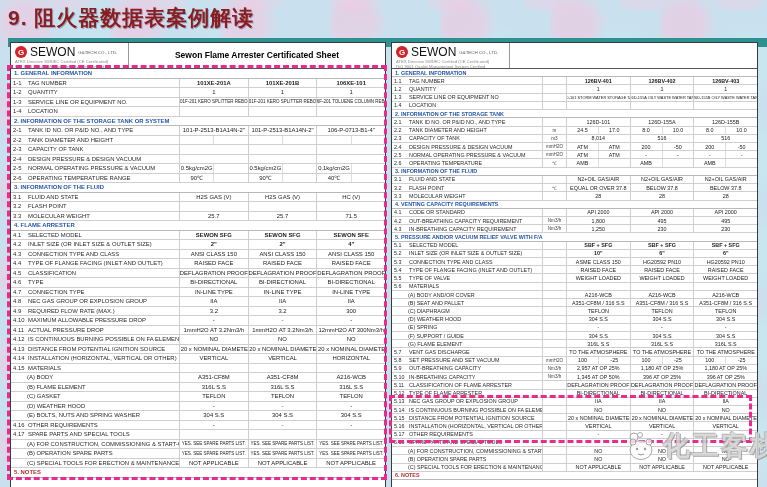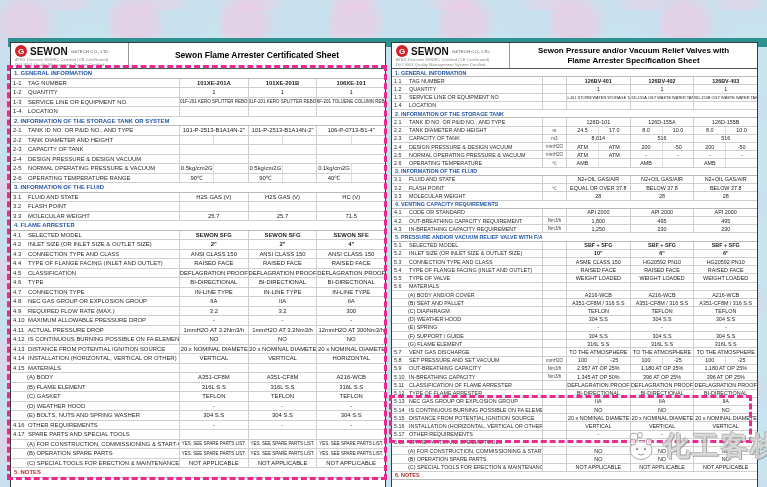--- a/index.html
+++ b/index.html
@@ -18,21 +18,21 @@
   }
   .teal-bar{position:absolute;left:8px;right:0;top:38px;height:9px;background:#2e9191;}
   .sheet{position:absolute;top:42px;background:#fff;border:1px solid #3a3a3a;box-sizing:border-box;}
   .sheet-left{left:10px;width:376px;height:446px;}
   .sheet-right{left:391px;width:367px;height:446px;}
   .sheet-header{height:26px;display:flex;align-items:stretch;border-bottom:1px solid #555;box-sizing:border-box;}
   .logo-block{width:118px;border-right:1px solid #999;padding:2px 0 0 4px;box-sizing:border-box;}
   .logo-row{display:flex;align-items:center;gap:3px;}
   .logo-mark{width:12px;height:12px;border-radius:50%;background:#d2232a;color:#fff;font-weight:bold;
     font-size:8px;display:flex;align-items:center;justify-content:center;flex:none;}
-  .company-name{font-weight:bold;font-size:10px;color:#111;}
+  .company-name{font-weight:normal;font-size:12px;color:#111;}
   .company-suffix{font-size:4.4px;color:#555;}
   .cert-line{font-size:4.2px;color:#8a8a8a;line-height:1.25;white-space:nowrap;overflow:hidden;}
   .sheet-title-block{flex:1;display:flex;flex-direction:column;justify-content:center;text-align:center;
     font-weight:bold;color:#000;line-height:1.25;}
   .sheet-left .sheet-title-block{font-size:8.5px;}
   .sheet-right .sheet-title-block{font-size:8px;}
   .tbl{position:absolute;top:26px;left:0;right:0;}
   .row{display:flex;align-items:center;border-bottom:1px solid #cfcfcf;overflow:hidden;box-sizing:border-box;background:#fff;}
   .sheet-left .row{height:9.5px;font-size:5.9px;}
   .sheet-right .row{height:8.23px;font-size:5.4px;}
@@ -62,20 +62,21 @@
   .watermark{position:absolute;left:626px;top:428px;display:flex;align-items:center;gap:3px;opacity:.88;}
   .mascot{flex:none;}
   .watermark-text{font-size:27px;font-weight:bold;letter-spacing:2px;color:rgba(250,250,250,.65);
     text-shadow:0 0 1px #8d8d8d,1px 1px 0 #9a9a9a,-1px -1px 0 #b5b5b5;white-space:nowrap;}
 </style>
 </head>
 <body>
 
 <div class="stage">
 
+  <div class="page-title">9. 阻火器数据表案例解读</div>
   <div class="teal-bar"></div>
 
   <div class="sheet sheet-left">
     <div class="sheet-header">
       <div class="logo-block">
         <div class="logo-row">
           <span class="logo-mark">G</span>
           <span class="company-name">SEWON</span>
           <span class="company-suffix">G&amp;TECH CO., LTD.</span>
         </div>
@@ -477,24 +478,20 @@
   <div class="sheet sheet-right">
     <div class="sheet-header">
       <div class="logo-block">
         <div class="logo-row">
           <span class="logo-mark">G</span>
           <span class="company-name">SEWON</span>
           <span class="company-suffix">G&amp;TECH CO., LTD.</span>
         </div>
         <div class="cert-line">ATEX Directive 94/9/EC Certified (CE Certificated)</div>
         <div class="cert-line">ISO 9001 Quality Management System Certified</div>
-      </div>
-      <div class="sheet-title-block">
-        <span>Sewon  Pressure and/or Vacuum Relief Valves with</span>
-        <span>Flame Arrester Specification Sheet</span>
       </div>
     </div>
     <div class="tbl" id="tbl-right">
         <div class="row section-row">
           <div class="cell-section">1. GENERAL INFORMATION</div>
         </div>
         <div class="row">
           <div class="cell-label">
             <span class="num">1.1</span>
             <span>TAG NUMBER</span>

